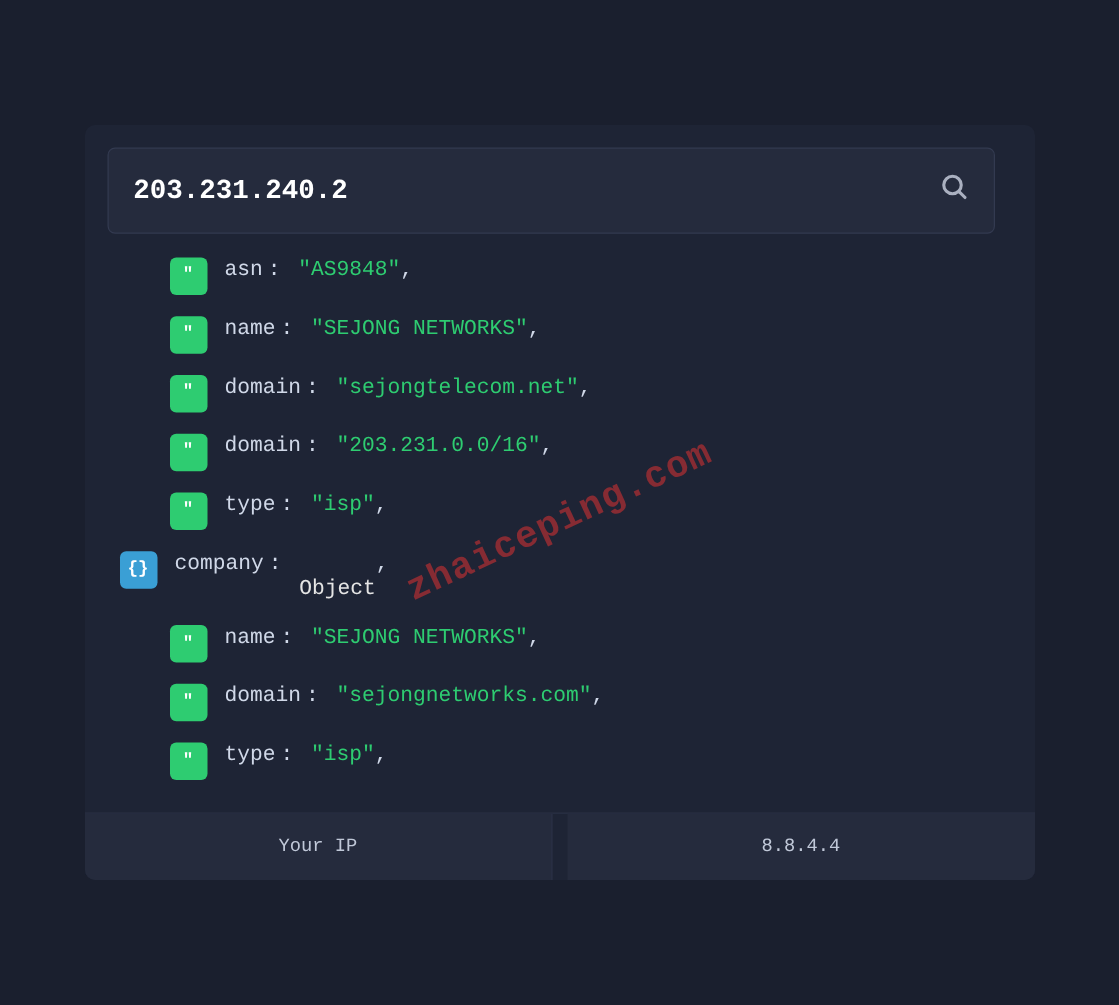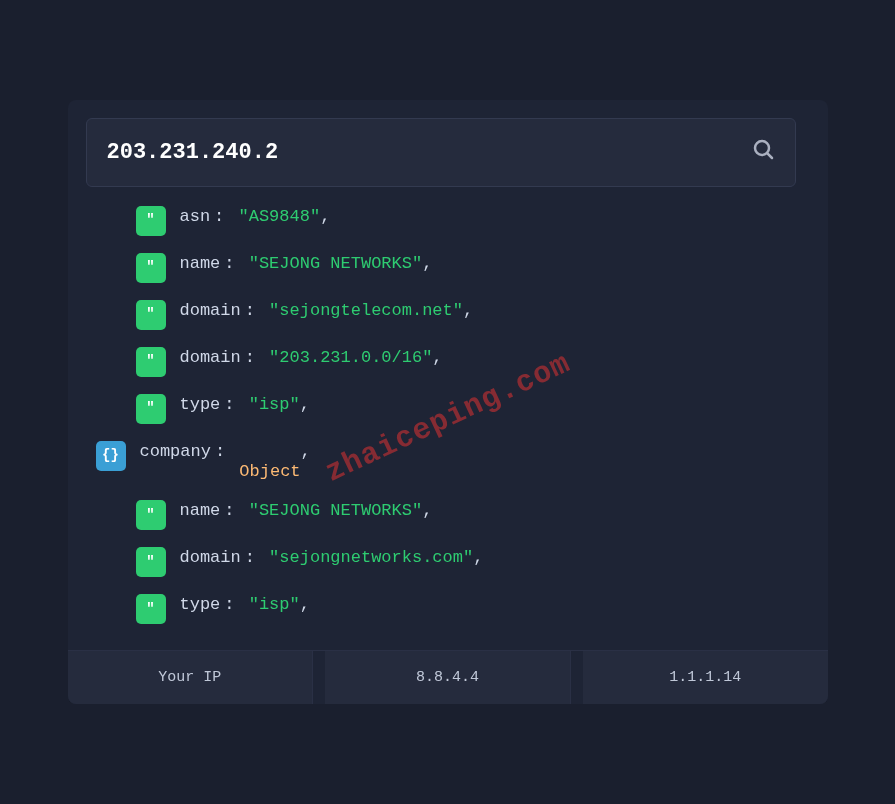--- a/index.html
+++ b/index.html
@@ -116,21 +116,21 @@
     .colon {
       color: #d0d8e8;
       margin: 0 4px;
     }
 
     .value-string {
       color: #2ecc71;
     }
 
     .value-object {
-      color: #fdba74;
+      color: #e5e5e5;
       margin-top: 20px;
     }
 
     .comma {
       color: #d0d8e8;
     }
 
     .watermark {
       position: absolute;
       top: 50%;
@@ -262,16 +262,15 @@
       <span class="colon">:</span>
       <span class="value-string">&nbsp;"isp"</span>
       <span class="comma">,</span>
     </div>
 
   </div>
 
   <div class="quick-buttons">
     <button class="quick-btn">Your IP</button>
     <button class="quick-btn">8.8.4.4</button>
-    <button class="quick-btn">1.1.1.14</button>
   </div>
 
 </div>
 
 </body></html>

